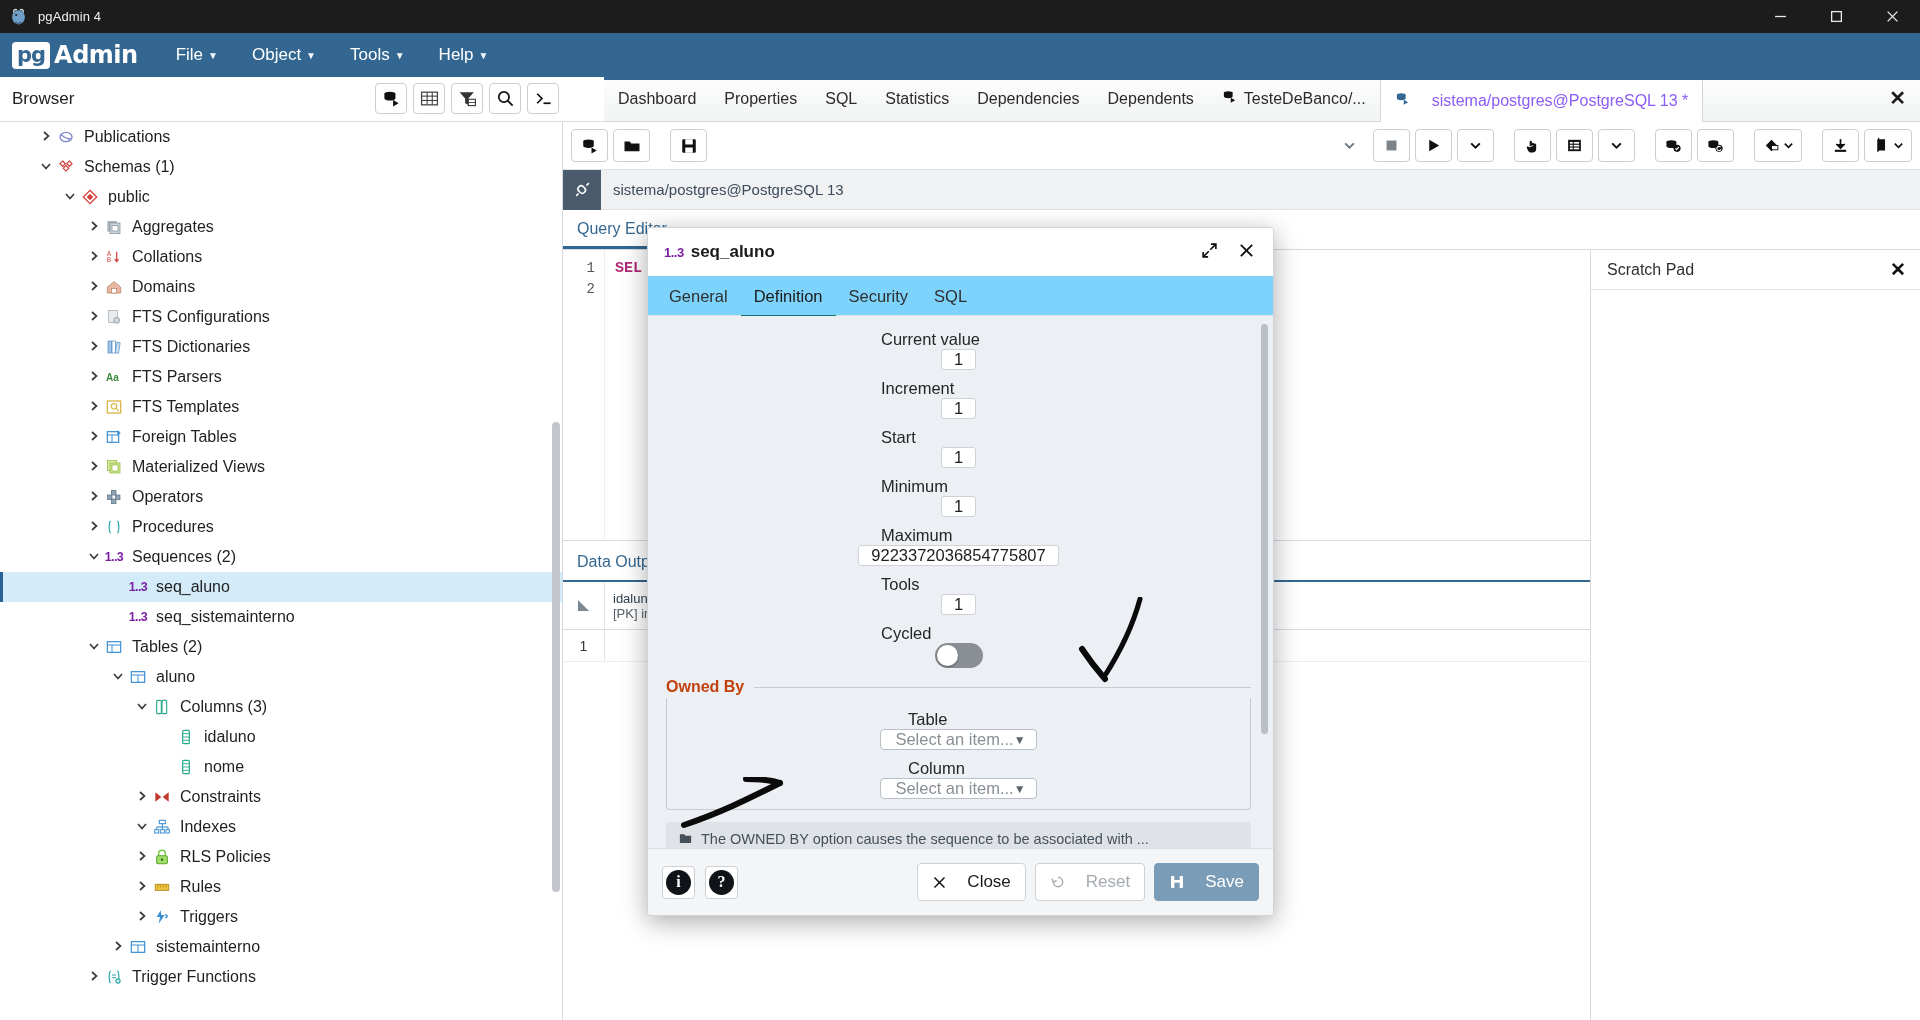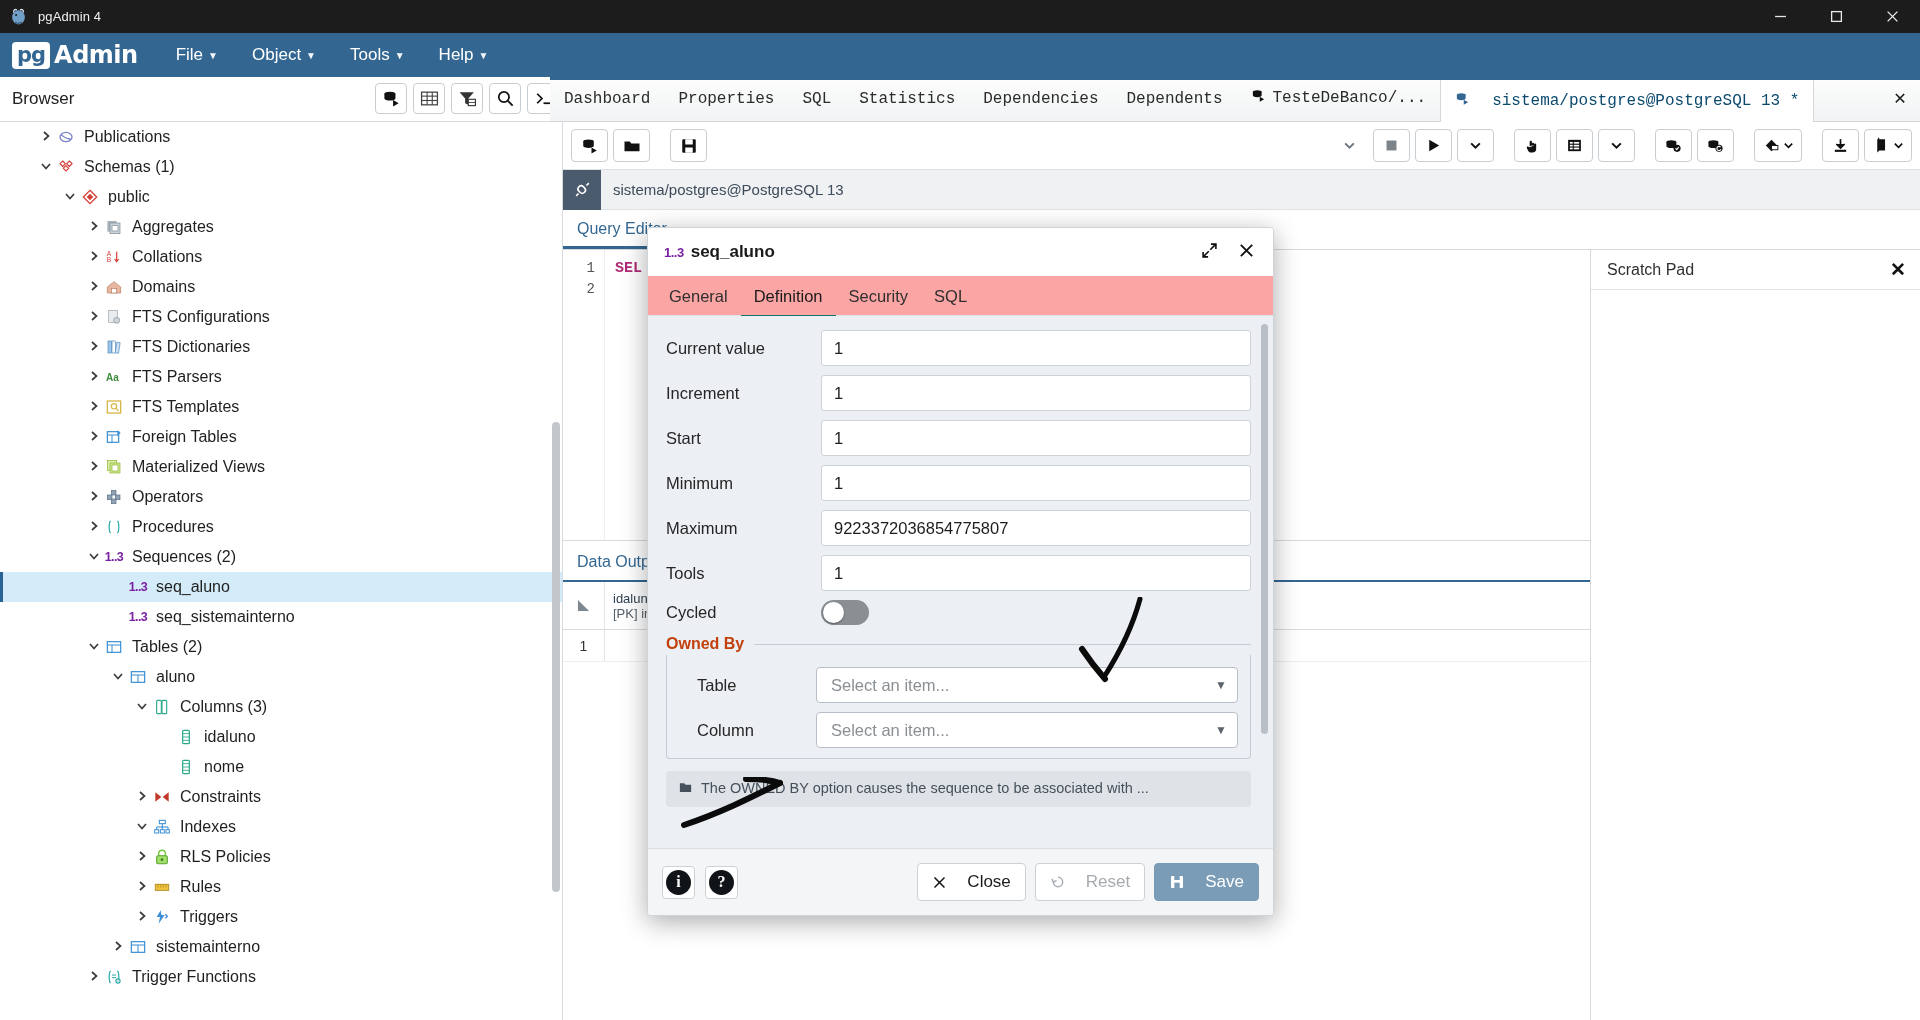--- a/index.html
+++ b/index.html
@@ -61,36 +61,35 @@
     font-size: 17px; color: #222; padding-left: 12px;
   }
   .bb-tools { position: absolute; left: 375px; top: 6px; display: flex; gap: 6px; }
   .tool-btn {
     width: 32px; height: 31px; border: 1px solid #c9ced3; border-radius: 4px;
     background: #fff; display: flex; align-items: center; justify-content: center;
   }
 
   
   .tabstrip {
-    position: absolute; left: 550px; right: 0; top: 0; height: 45px;
+    position: absolute; left: 604px; right: 0; top: 0; height: 45px;
     background: linear-gradient(#fdfdfd,#f1f3f4);
     display: flex; align-items: flex-end;
     border-bottom: 1px solid #d3d7db;
-    font-family: Liberation Mono, monospace;
   }
   .tabstrip::before{
     content:""; position:absolute; left:0; right:0; top:0; height:3px;
     background:#336791;
   }
   .tab {
     font-size: 16px; color: #2b2b2b; padding: 0 14px 13px 14px;
     display: flex; align-items: center; gap: 7px; white-space: nowrap;
   }
   .tab.active {
-    color: #0c4a6e; background: #fff;
+    color: #8b5cf6; background: #fff;
     border-left: 1px solid #d3d7db; border-right: 1px solid #d3d7db;
     padding-top: 12px; padding-bottom: 13px;
     border-top: 3px solid #336791; margin-bottom: -1px;
     align-self: stretch;  gap: 22px;
   }
   .tab-close {
     margin-left: auto; margin-right: 14px; margin-bottom: 11px;
     font-size: 20px; color: #1a1a1a; font-weight: bold;
   }
 
@@ -223,31 +222,31 @@
   }
   .m-head {
     height: 48px; display: flex; align-items: center;
     padding: 0 12px 0 16px; background: #fff;
   }
   .m-title { font-size: 17px; font-weight: bold; color: #1a1a1a;
              display: flex; align-items: center; gap: 7px; }
   .m-head-btns { margin-left: auto; display: flex; gap: 20px; padding-right: 6px; }
   .m-tabs {
     height: 40px; display: flex; align-items: flex-end;
-    border-bottom: 1px solid #dfe2e5; background: #fca5a5; padding-left: 8px;
+    border-bottom: 1px solid #dfe2e5; background: #7dd3fc; padding-left: 8px;
   }
   .m-tab {
     font-size: 16.5px; color: #2f2f2f; padding: 0 13px 9px 13px;
   }
   .m-tab.active { color: #1a1a1a; border-bottom: 1px solid #0f766e; margin-bottom: -1px; }
   .m-body {
     flex: 1; background: #eceff3; padding: 14px 22px 0 18px;
     overflow: hidden; position: relative;
   }
-  .frow { display: flex; align-items: center; margin-bottom: 9px; }
+  .frow { display: flex; align-items: center; margin-bottom: 9px; flex-direction: column; }
   .flabel { width: 155px; font-size: 16.5px; color: #262626; }
   .finput {
     flex: 1; height: 36px; background: #fff; border: 1px solid #ced3d8;
     border-radius: 3px; display: flex; align-items: center;
     padding: 0 12px; font-size: 16.5px; color: #1d1d1d;
   }
   .toggle {
     width: 48px; height: 25px; background: #8a8f94; border-radius: 13px;
     display: flex; align-items: center; padding: 2px; position: relative;
   }

